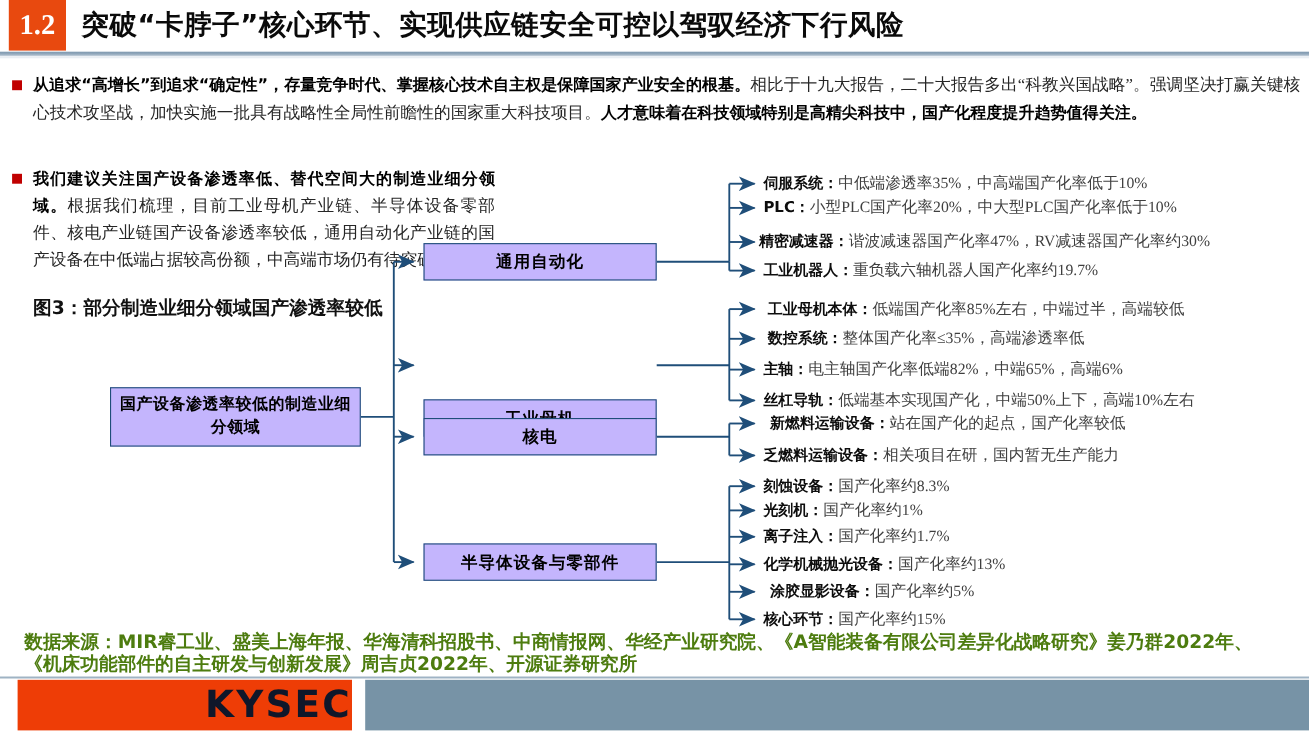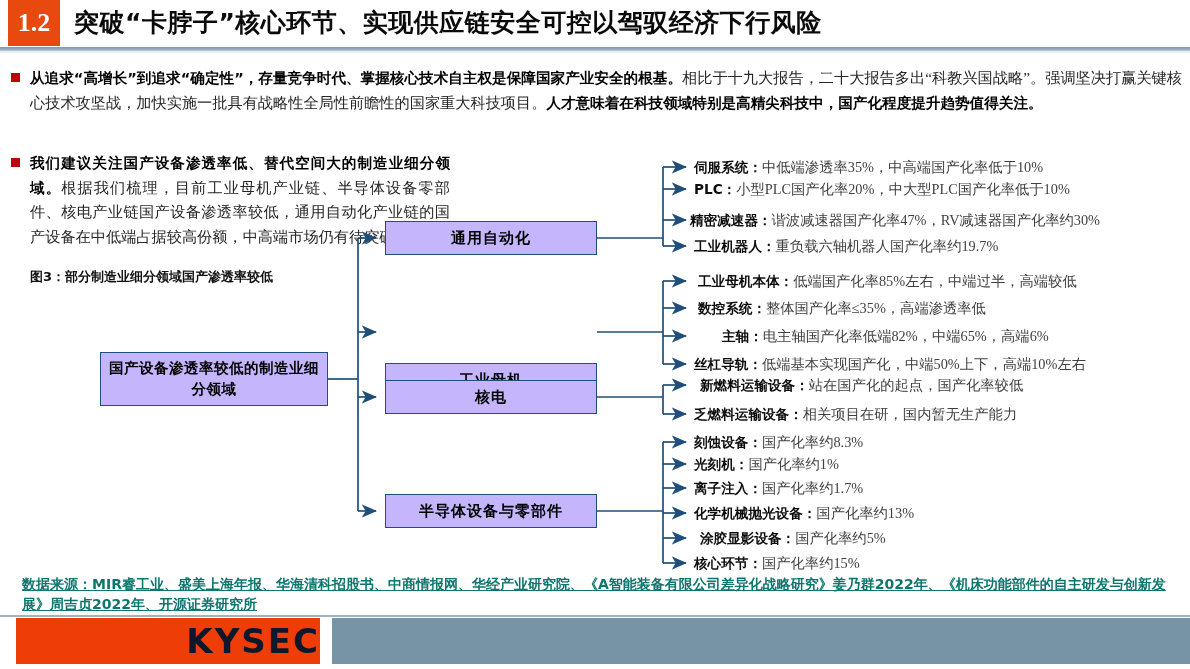--- a/index.html
+++ b/index.html
@@ -82,21 +82,21 @@
   #p1 .bullet-sq { left: -19px; top: 7px; }
 
   #p2 { left: 30px; top: 151px; width: 420px; }
   #p2 .bullet-sq { left: -19px; top: 7px; }
 
   .fig-cap {
     position: absolute;
     left: 30px; top: 268px;
     font-family: "DejaVu Sans", "Liberation Sans", sans-serif;
     font-weight: bold;
-    font-size: 13px;
+    font-size: 17px;
     color: #111;
     white-space: nowrap;
   }
 
   
   #diagram {
     position: absolute;
     left: 0; top: 0;
     width: 1190px; height: 669px;
     pointer-events: none;
@@ -145,24 +145,23 @@
     color: #0d0d0d;
   }
 
   
   .source {
     position: absolute;
     left: 22px; top: 574px;
     width: 1150px;
     font-family: "DejaVu Sans", "Liberation Sans", sans-serif;
     font-weight: bold;
-    font-size: 14px;
+    font-size: 17px;
     line-height: 20px;
-    color: #0f766e;
-    text-decoration: underline;
+    color: #4d7c0f;
   }
   .footer-rule {
     position: absolute;
     left: 0; top: 615px;
     width: 1190px; height: 2px;
     background: #9fb3c4;
   }
   .footer-bar {
     position: absolute;
     left: 0; top: 617px;
@@ -262,21 +261,21 @@
 <div class="node-box" id="box-2">核电</div>
 <div class="node-box" id="box-3">半导体设备与零部件</div>
 
 <div class="leaf" style="left:694px; top:159px;"><span class="lbl">伺服系统：</span><span>中低端渗透率35%，中高端国产化率低于10%</span></div>
 <div class="leaf" style="left:694px; top:181px;"><span class="lbl">PLC：</span><span>小型PLC国产化率20%，中大型PLC国产化率低于10%</span></div>
 <div class="leaf" style="left:690px; top:212px;"><span class="lbl">精密减速器：</span><span>谐波减速器国产化率47%，RV减速器国产化率约30%</span></div>
 <div class="leaf" style="left:694px; top:238px;"><span class="lbl">工业机器人：</span><span>重负载六轴机器人国产化率约19.7%</span></div>
 
 <div class="leaf" style="left:698px; top:273px;"><span class="lbl">工业母机本体：</span><span>低端国产化率85%左右，中端过半，高端较低</span></div>
 <div class="leaf" style="left:698px; top:300px;"><span class="lbl">数控系统：</span><span>整体国产化率≤35%，高端渗透率低</span></div>
-<div class="leaf" style="left:694px; top:328px;margin-left:28px;"><span class="lbl">主轴：</span><span>电主轴国产化率低端82%，中端65%，高端6%</span></div>
+<div class="leaf" style="left:694px; top:328px;"><span class="lbl">主轴：</span><span>电主轴国产化率低端82%，中端65%，高端6%</span></div>
 <div class="leaf" style="left:694px; top:356px;"><span class="lbl">丝杠导轨：</span><span>低端基本实现国产化，中端50%上下，高端10%左右</span></div>
 
 <div class="leaf" style="left:700px; top:377px;"><span class="lbl">新燃料运输设备：</span><span>站在国产化的起点，国产化率较低</span></div>
 <div class="leaf" style="left:694px; top:406px;"><span class="lbl">乏燃料运输设备：</span><span>相关项目在研，国内暂无生产能力</span></div>
 
 <div class="leaf" style="left:694px; top:434px;"><span class="lbl">刻蚀设备：</span><span>国产化率约8.3%</span></div>
 <div class="leaf" style="left:694px; top:456px;"><span class="lbl">光刻机：</span><span>国产化率约1%</span></div>
 <div class="leaf" style="left:694px; top:480px;"><span class="lbl">离子注入：</span><span>国产化率约1.7%</span></div>
 <div class="leaf" style="left:694px; top:505px;"><span class="lbl">化学机械抛光设备：</span><span>国产化率约13%</span></div>
 <div class="leaf" style="left:700px; top:530px;"><span class="lbl">涂胶显影设备：</span><span>国产化率约5%</span></div>

